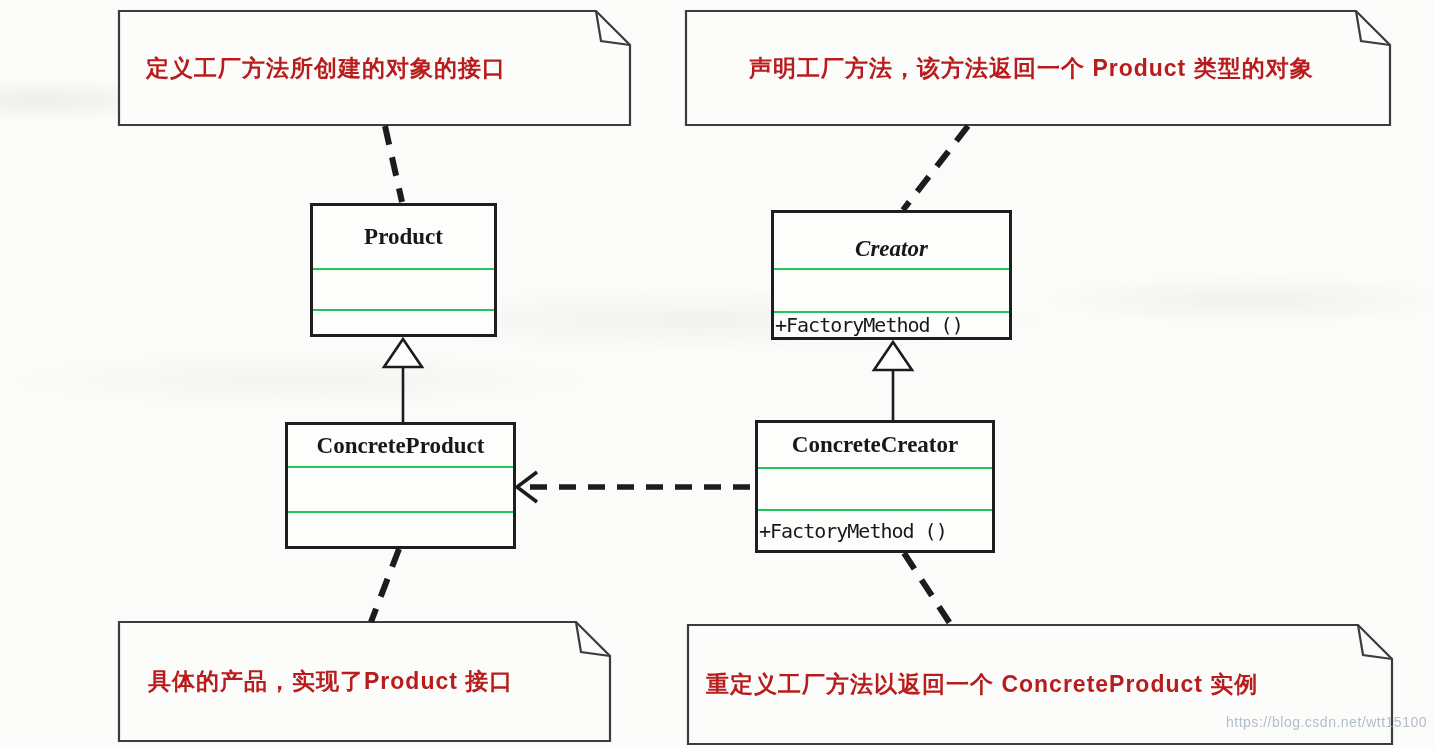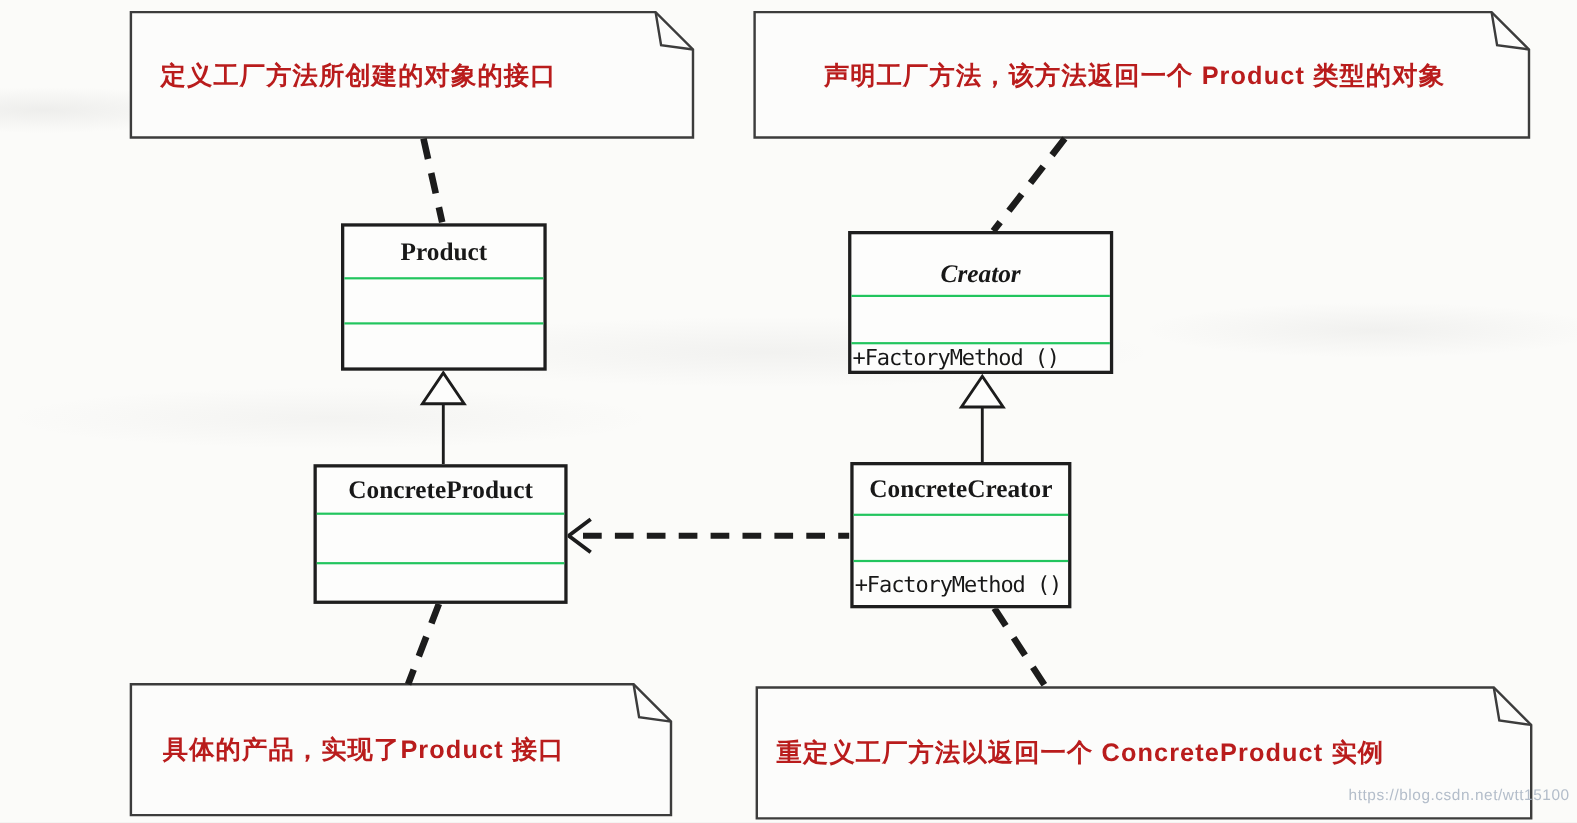--- a/index.html
+++ b/index.html
@@ -100,38 +100,38 @@
       <path d="M537,472 L517,487 L537,502" fill="none" stroke="#1c1c1c" stroke-width="3.5"></path>
     </g>
   </svg>
 
   <div class="note-text" style="left:119px;top:11px;width:511px;height:114px;padding-left:27px;">定义工厂方法所创建的对象的接口</div>
   <div class="note-text" style="left:686px;top:11px;width:704px;height:114px;padding-left:18px;margin-left:45px;">声明工厂方法，该方法返回一个 Product 类型的对象</div>
   <div class="note-text" style="left:119px;top:622px;width:491px;height:119px;padding-left:29px;">具体的产品，实现了Product 接口</div>
   <div class="note-text" style="left:688px;top:625px;width:704px;height:119px;padding-left:18px;">重定义工厂方法以返回一个 ConcreteProduct 实例</div>
 
   <div class="uml-class" style="left:310px;top:203px;width:187px;height:134px;">
-    <div class="cmp title" style="height:46px;border-radius:16px;">Product</div>
+    <div class="cmp title" style="height:62px;border-radius:16px;">Product</div>
     <div class="cmp" style="height:41px;"></div>
     <div class="cmp fill ops"></div>
   </div>
 
   <div class="uml-class" style="left:771px;top:210px;width:241px;height:130px;">
     <div class="cmp title abstract" style="height:42px;">Creator</div>
     <div class="cmp" style="height:47px;"></div>
     <div class="cmp fill ops">+FactoryMethod ()</div>
   </div>
 
   <div class="uml-class" style="left:285px;top:422px;width:231px;height:127px;">
     <div class="cmp title" style="height:41px;">ConcreteProduct</div>
     <div class="cmp" style="height:45px;"></div>
     <div class="cmp fill ops"></div>
   </div>
 
-  <div class="uml-class" style="left:773px;top:420px;width:201px;height:133px;">
+  <div class="uml-class" style="left:755px;top:420px;width:240px;height:133px;">
     <div class="cmp title" style="height:44px;">ConcreteCreator</div>
     <div class="cmp" style="height:42px;"></div>
     <div class="cmp fill ops">+FactoryMethod ()</div>
   </div>
 
   <div class="watermark">https://blog.csdn.net/wtt15100</div>
 
 </div>
 
 </body></html>

